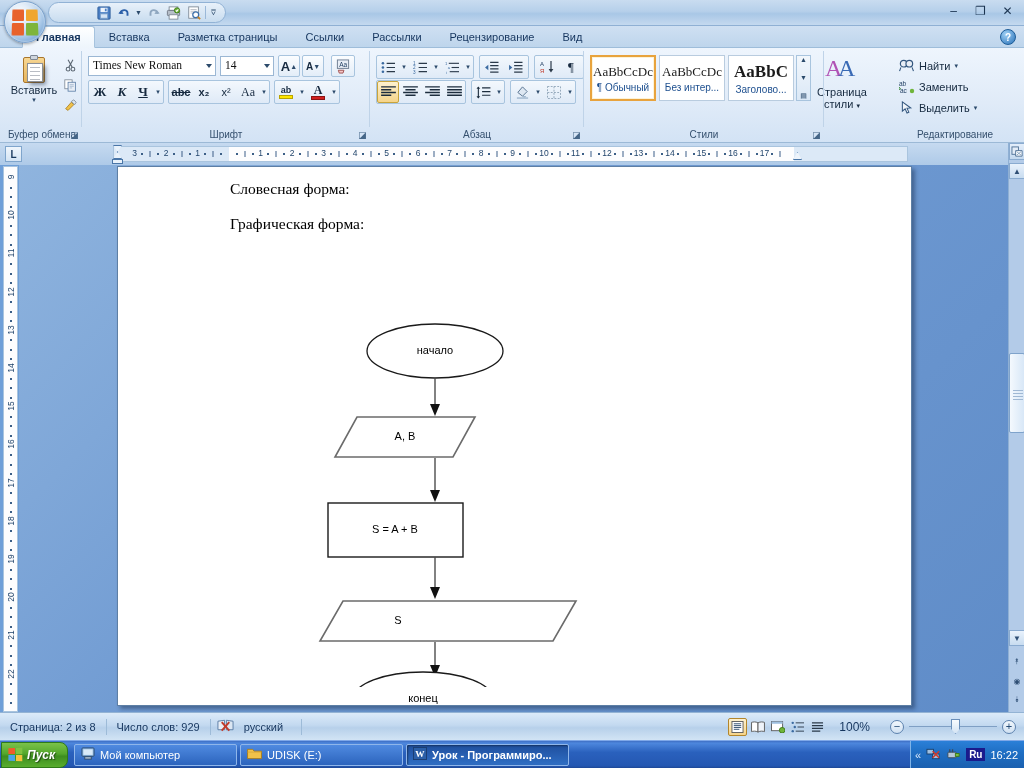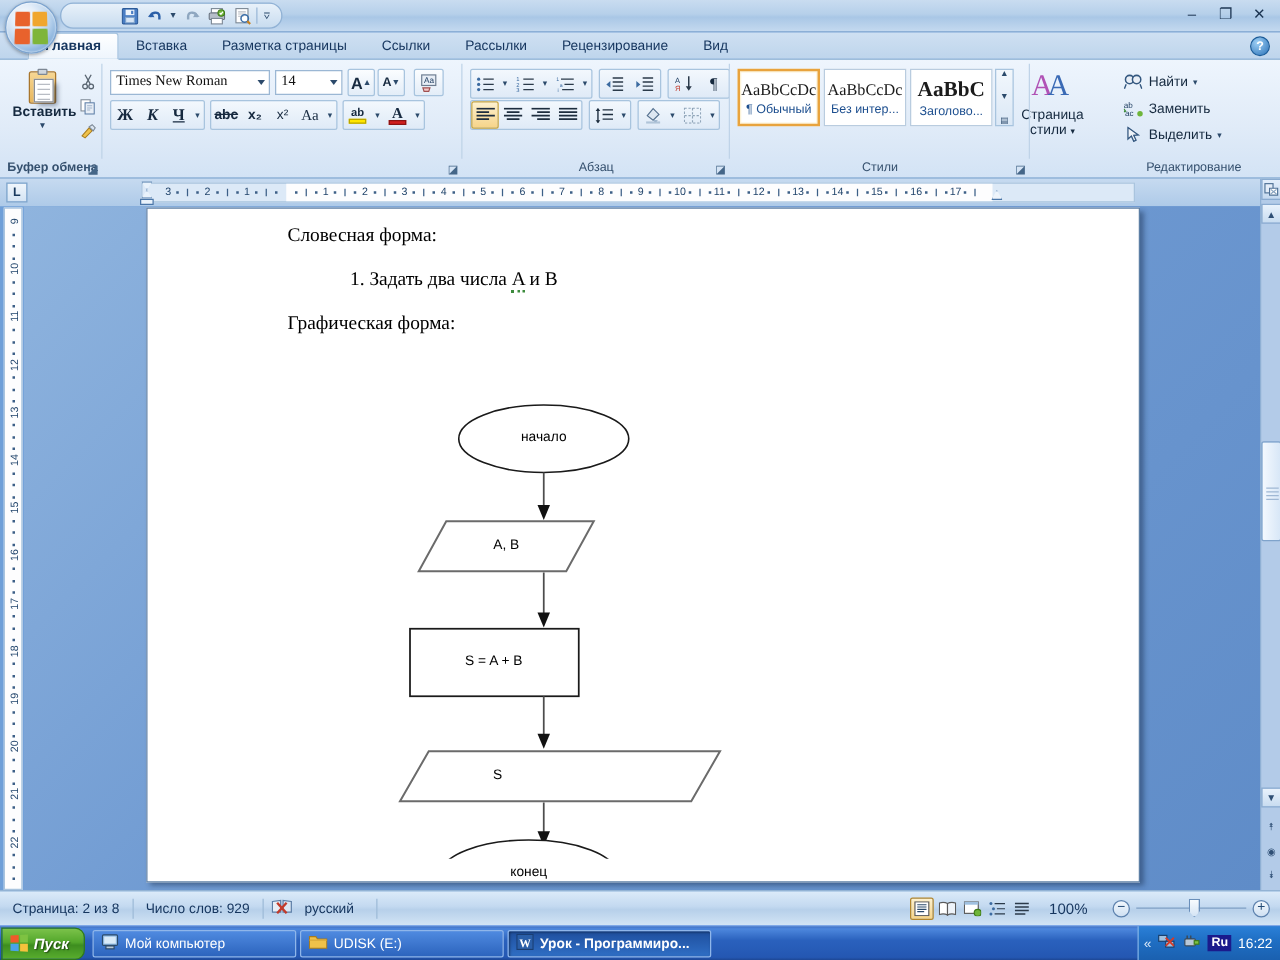--- a/index.html
+++ b/index.html
@@ -98,21 +98,21 @@
   }
 
   .rbtn {
     border:1px solid transparent; border-radius:2px;
     display:flex; align-items:center; justify-content:center;
     color:#16293f;
   }
   .rbtn.framed { border:1px solid #a8c4de; background:linear-gradient(180deg,#fbfdff,#e3edf8); }
 
   
-  #g-clip { left:2px; width:80px;font-weight:bold; }
+  #g-clip { left:2px; width:80px; }
   .pastebig {
     position:absolute; left:8px; top:6px; width:48px; text-align:center;
   }
   .pasteicon {
     width:26px; height:28px; margin:0 auto; position:relative;
   }
   .pasteicon .board { position:absolute; left:2px; top:2px; width:22px; height:26px;
     background:linear-gradient(180deg,#f7d794,#e8b65c); border:1px solid #a9762c; border-radius:2px; }
   .pasteicon .clip { position:absolute; left:9px; top:0px; width:8px; height:5px;
     background:#cfd6de; border:1px solid #7d8794; border-radius:1px; }
@@ -523,20 +523,21 @@
           </div>
           <div class="rbtn" style="width:22px;height:22px;flex-direction:column">
             <span style="font-size:12px;font-weight:bold;line-height:12px;font-family:'Liberation Serif',serif">A</span>
             <span style="display:block;width:14px;height:4px;background:#d21f1f;border:1px solid #8c1414"></span>
           </div>
           <div class="rbtn" style="width:10px;height:22px">
             <span style="font-size:7px;color:#2c4a6b">▾</span>
           </div>
         </div>
       </div>
+      <div class="gname">Шрифт</div>
       <div class="dlg">◪</div>
       <div class="gsep"></div>
     </div>
 
     <div class="group" id="g-par">
       <div class="pr1">
         <div class="grpbox">
           <div class="rbtn" style="width:22px;height:22px">
             <svg width="15" height="13" viewBox="0 0 16 14">
                 <circle cx="2" cy="2.5" r="1.4" fill="#3b6aa0"></circle>
@@ -888,23 +889,20 @@
       <span style="top: 506.6px;">22</span>
       <i style="top: 516.15px;"></i>
       <i style="top: 525.7px;"></i>
       <i style="top: 535.25px;"></i>
     </div>
 
   <div class="docarea">
     <div class="page">
       <div class="doctext">
         <p class="p1">Словесная форма:</p>
-        <p class="li">
-          <span>1. Задать два числа <span class="sq">A</span> и B</span>
-        </p>
         <p class="p2">Графическая форма:</p>
       </div>
 
       <div class="flow">
         <svg width="330" height="370" viewBox="0 0 330 370">
 
           <ellipse cx="132" cy="34" rx="68" ry="27" fill="#fff" stroke="#1a1a1a" stroke-width="1.3"></ellipse>
 
           <line x1="132" y1="61" x2="132" y2="89" stroke="#4d4d4d" stroke-width="1.4"></line>
           <polygon points="127,87 137,87 132,99" fill="#111"></polygon>

